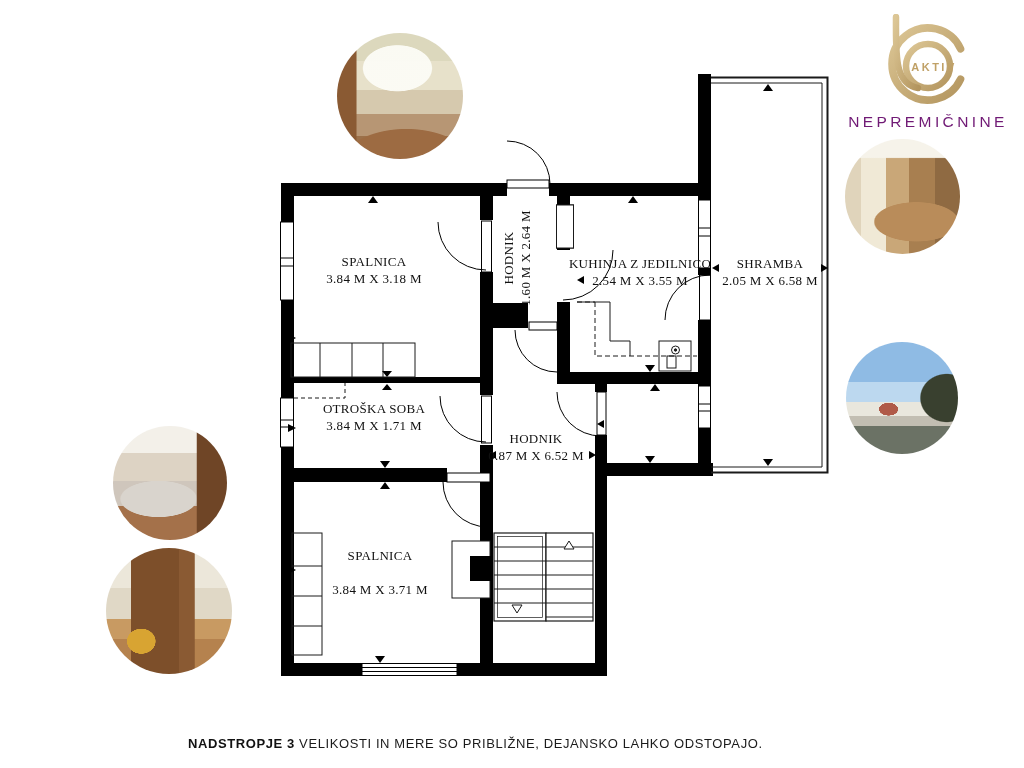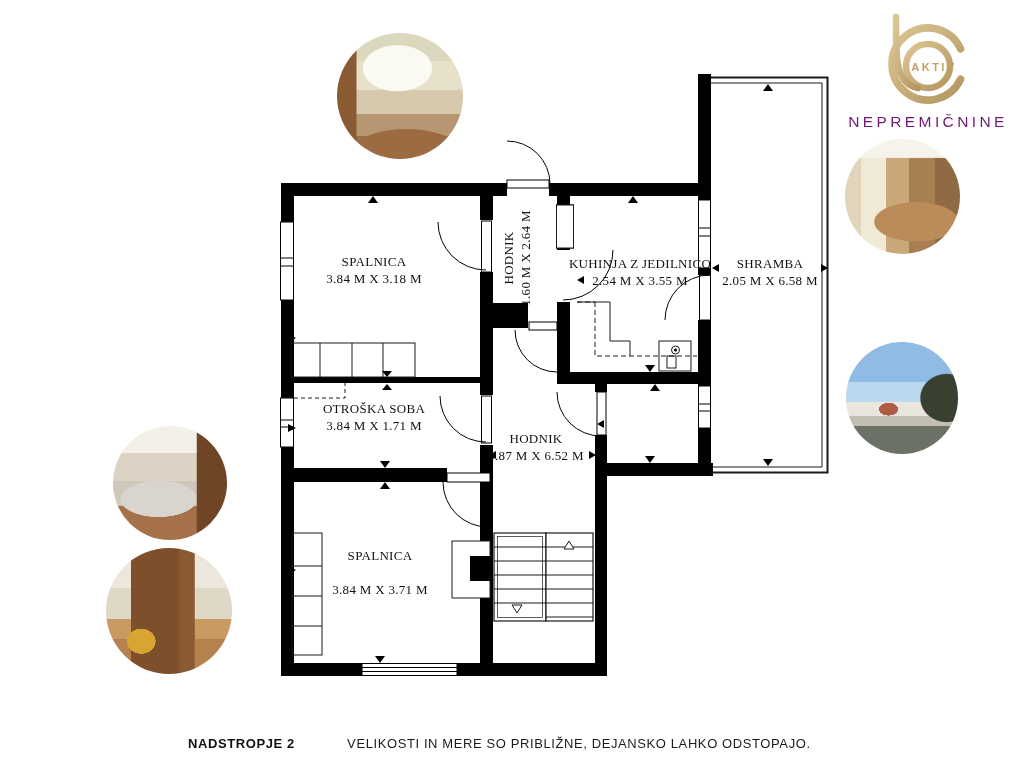--- a/index.html
+++ b/index.html
@@ -12,21 +12,21 @@
   .plan-label.rot{transform:translate(-50%,-50%) rotate(-90deg);}
   .plan-label.wide .rdims{margin-top:17px;}
   .photo{position:absolute;border-radius:50%;}
   .logo-wrap{position:absolute;left:868px;top:14px;width:130px;height:104px;}
   .brand-name{position:absolute;left:928px;top:113px;transform:translateX(-50%);
               white-space:nowrap;font-size:15.5px;letter-spacing:3.4px;font-weight:400;
               color:#701a75;}
   .footer{position:absolute;left:188px;top:736px;font-size:13px;color:#1b1b1b;
           letter-spacing:.6px;white-space:nowrap;}
   .footer .floor{font-weight:700;color:#111;}
-  .footer .disc{margin-left:48px;font-weight:500;}
+  .footer .disc{font-weight:500;}
 </style>
 </head>
 <body>
 
 <div class="canvas">
 
   <svg class="plan-svg" width="1024" height="768" viewBox="0 0 1024 768">
 
     <g fill="#000">
       <rect x="281" y="183" width="226" height="13"></rect>
@@ -232,17 +232,17 @@
     <g fill="none" stroke="url(#gold)" stroke-linecap="round">
       <path d="M92.6,34.8 A36,36 0 1 0 92.6,65.2" stroke-width="7.5"></path>
       <circle cx="60" cy="52" r="22" stroke-width="6.5"></circle>
       <path d="M28,3 C28,40 26,70 50,74" stroke-width="6.5"></path>
     </g>
     <text x="66" y="57" text-anchor="middle" font-family="Liberation Sans, sans-serif" font-size="11" font-weight="600" letter-spacing="2.5" fill="#c0a167">AKTIV</text>
   </svg>
   <div class="brand-name">NEPREMIČNINE</div>
 
   <div class="footer">
-    <span class="floor">NADSTROPJE 2</span>
+    <span class="floor">NADSTROPJE 3</span>
     <span class="disc">VELIKOSTI IN MERE SO PRIBLIŽNE, DEJANSKO LAHKO ODSTOPAJO.</span>
   </div>
 
 </div>
 
 </body></html>

